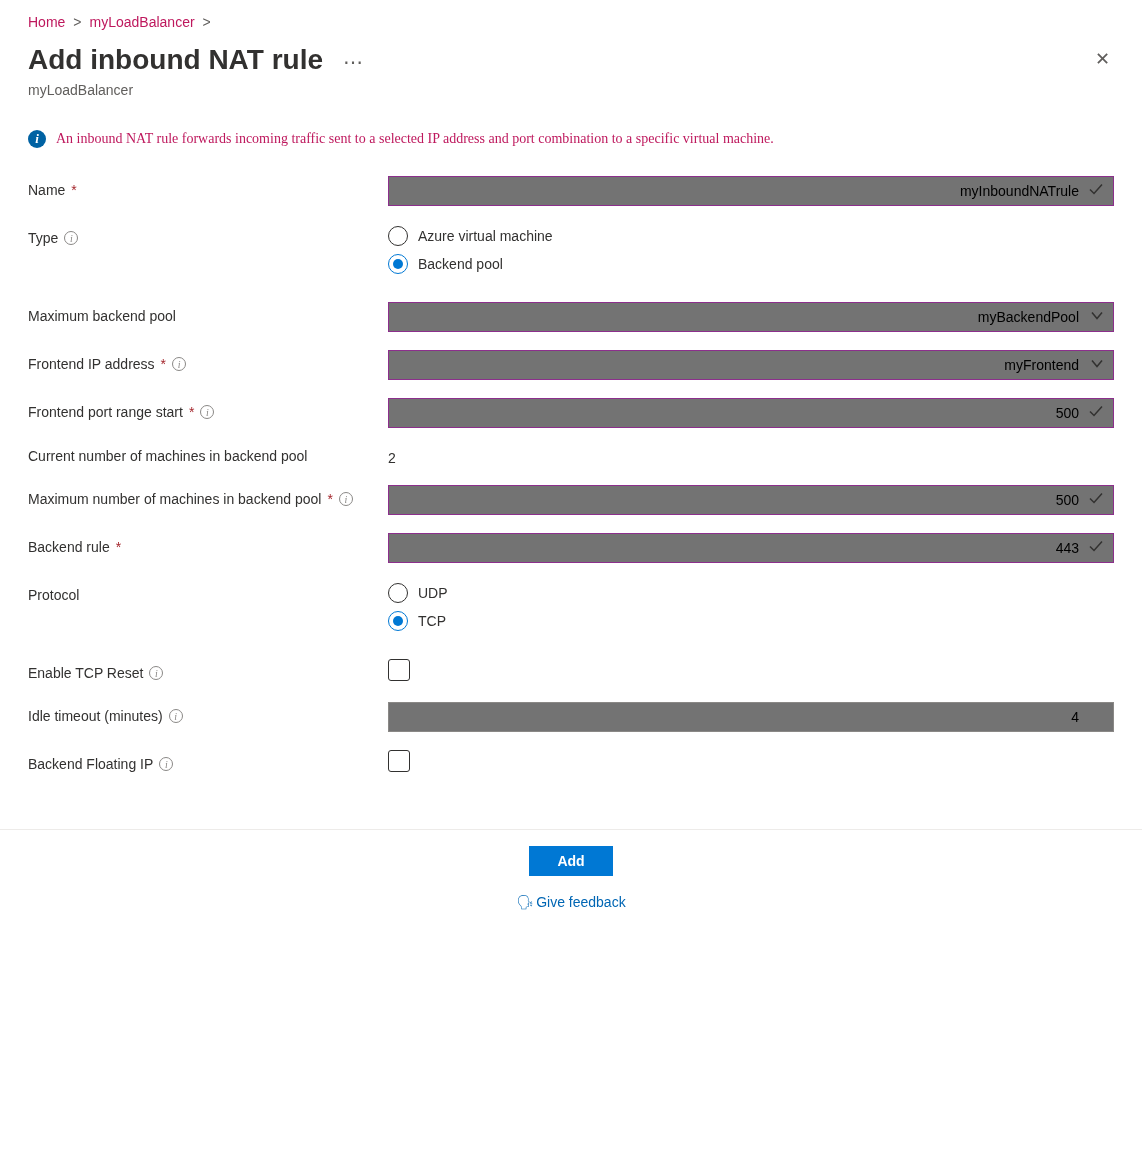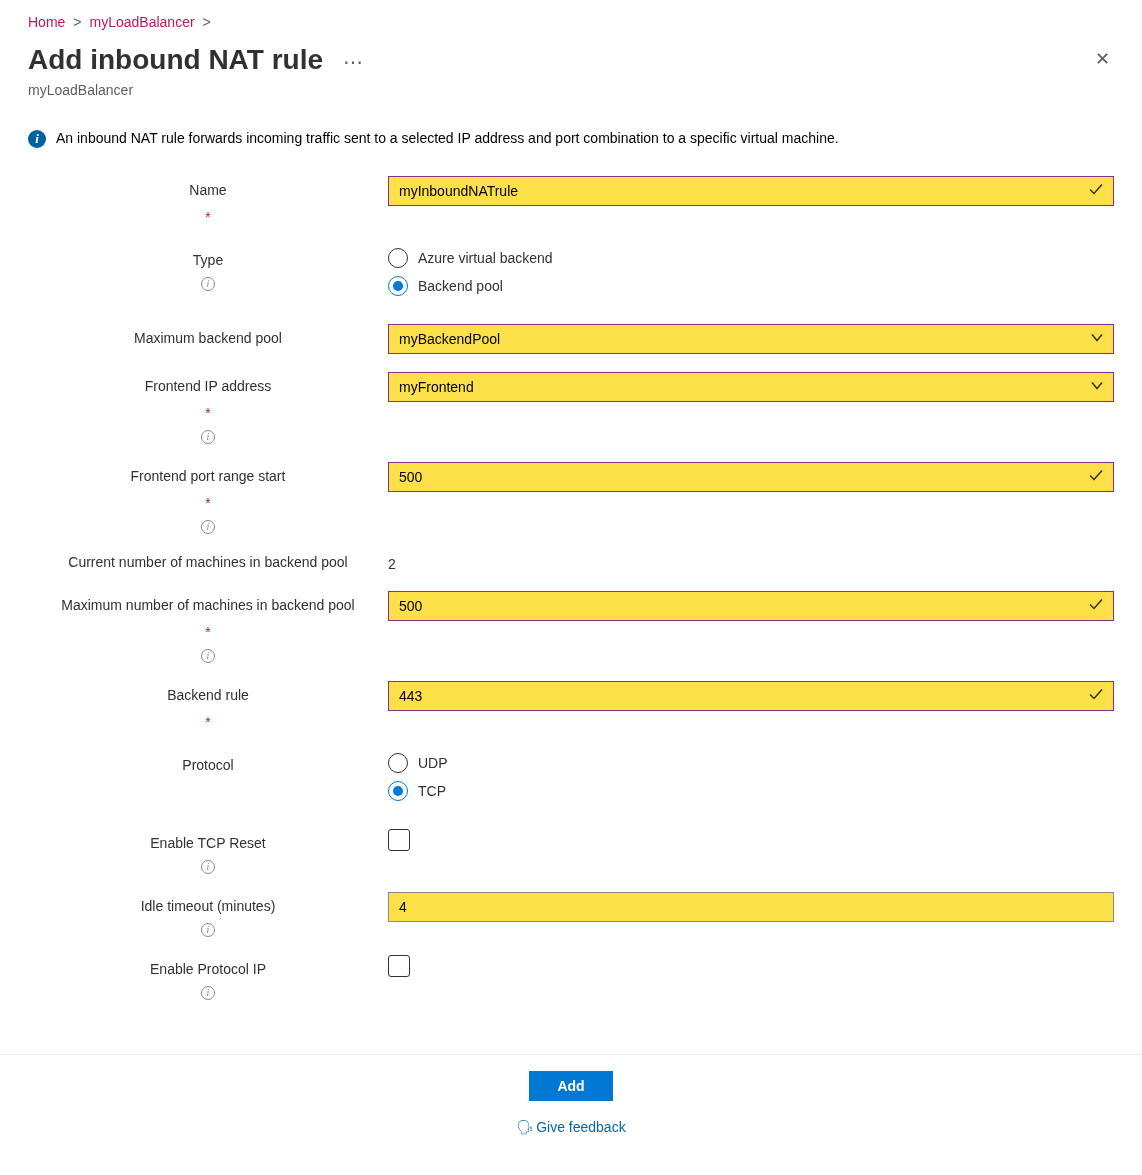--- a/index.html
+++ b/index.html
@@ -22,37 +22,37 @@
   .close-x { font-size: 18px; color: #605e5c; cursor: pointer; padding: 4px; }
   .subtitle { font-size: 14px; color: #605e5c; margin-top: 6px; margin-bottom: 30px; }
   .info-banner { display: flex; align-items: flex-start; gap: 10px; margin-bottom: 26px; }
   .info-icon {
     width: 18px; height: 18px; border-radius: 50%;
     background: #0062a3; color: #fff;
     display: flex; align-items: center; justify-content: center;
     font-size: 13px; font-weight: 700; font-style: italic;
     flex-shrink: 0; margin-top: 2px; font-family: Georgia, serif;
   }
-  .info-text { font-size: 14px; line-height: 1.55; color: #000000; }
+  .info-text { font-size: 14px; line-height: 1.55; color: #be185d; font-family: Liberation Serif, serif; }
   .form-area { padding-bottom: 30px; }
   .form-row { display: flex; align-items: flex-start; margin-bottom: 18px; }
-  .label-col { width: 360px; flex-shrink: 0; padding-top: 4px; font-size: 14px; display: flex; align-items: center; gap: 6px; flex-wrap: wrap; line-height: 1.5; flex-direction: column; }
+  .label-col { width: 360px; flex-shrink: 0; padding-top: 4px; font-size: 14px; display: flex; align-items: center; gap: 6px; flex-wrap: wrap; line-height: 1.5; }
   .control-col { flex: 1; min-width: 0; }
   .req { color: #a4262c; }
   .help-icon {
     width: 14px; height: 14px; border: 1px solid #8a8886;
     border-radius: 50%; display: inline-flex;
     align-items: center; justify-content: center;
     font-size: 10px; color: #8a8886; font-style: italic;
     font-family: Georgia, serif; cursor: default;
   }
   .text-input, .select-input {
     width: 100%; height: 30px; border: 1px solid #8c2f8c;
-    padding: 0 34px 0 10px; font-size: 14px; font-family: inherit;
-    background: #fde047; position: relative;
+    padding: 0 34px 0 2px; font-size: 14px; font-family: inherit;
+    background: #737373; position: relative; text-align: right;
   }
   .text-input.gray { border-color: #8a8886; }
   .input-wrap { position: relative; }
   .input-right-icon {
     position: absolute; right: 10px; top: 50%; transform: translateY(-50%);
     color: #323130; pointer-events: none;
   }
   .radio-group { display: flex; flex-direction: column; gap: 8px; padding-top: 2px; }
   .radio-item { display: flex; align-items: center; gap: 10px; font-size: 14px; cursor: pointer; }
   .radio-circle {
@@ -133,21 +133,21 @@
 
     <div class="form-row">
       <div class="label-col">
         <span>Type</span>
         <span class="help-icon">i</span>
       </div>
       <div class="control-col">
         <div class="radio-group">
           <div class="radio-item">
             <span class="radio-circle"></span>
-            <span>Azure virtual backend</span>
+            <span>Azure virtual machine</span>
           </div>
           <div class="radio-item">
             <span class="radio-circle checked">
                 <span class="radio-dot"></span>
               </span>
             <span>Backend pool</span>
           </div>
         </div>
       </div>
     </div>
@@ -289,21 +289,21 @@
       </div>
       <div class="control-col">
         <div class="input-wrap">
           <input class="text-input gray" value="4" style="">
         </div>
       </div>
     </div>
 
     <div class="form-row">
       <div class="label-col">
-        <span>Enable Protocol IP</span>
+        <span>Backend Floating IP</span>
         <span class="help-icon">i</span>
       </div>
       <div class="control-col">
         <div class="checkbox"></div>
       </div>
     </div>
 
   </div>
 </div>
 

